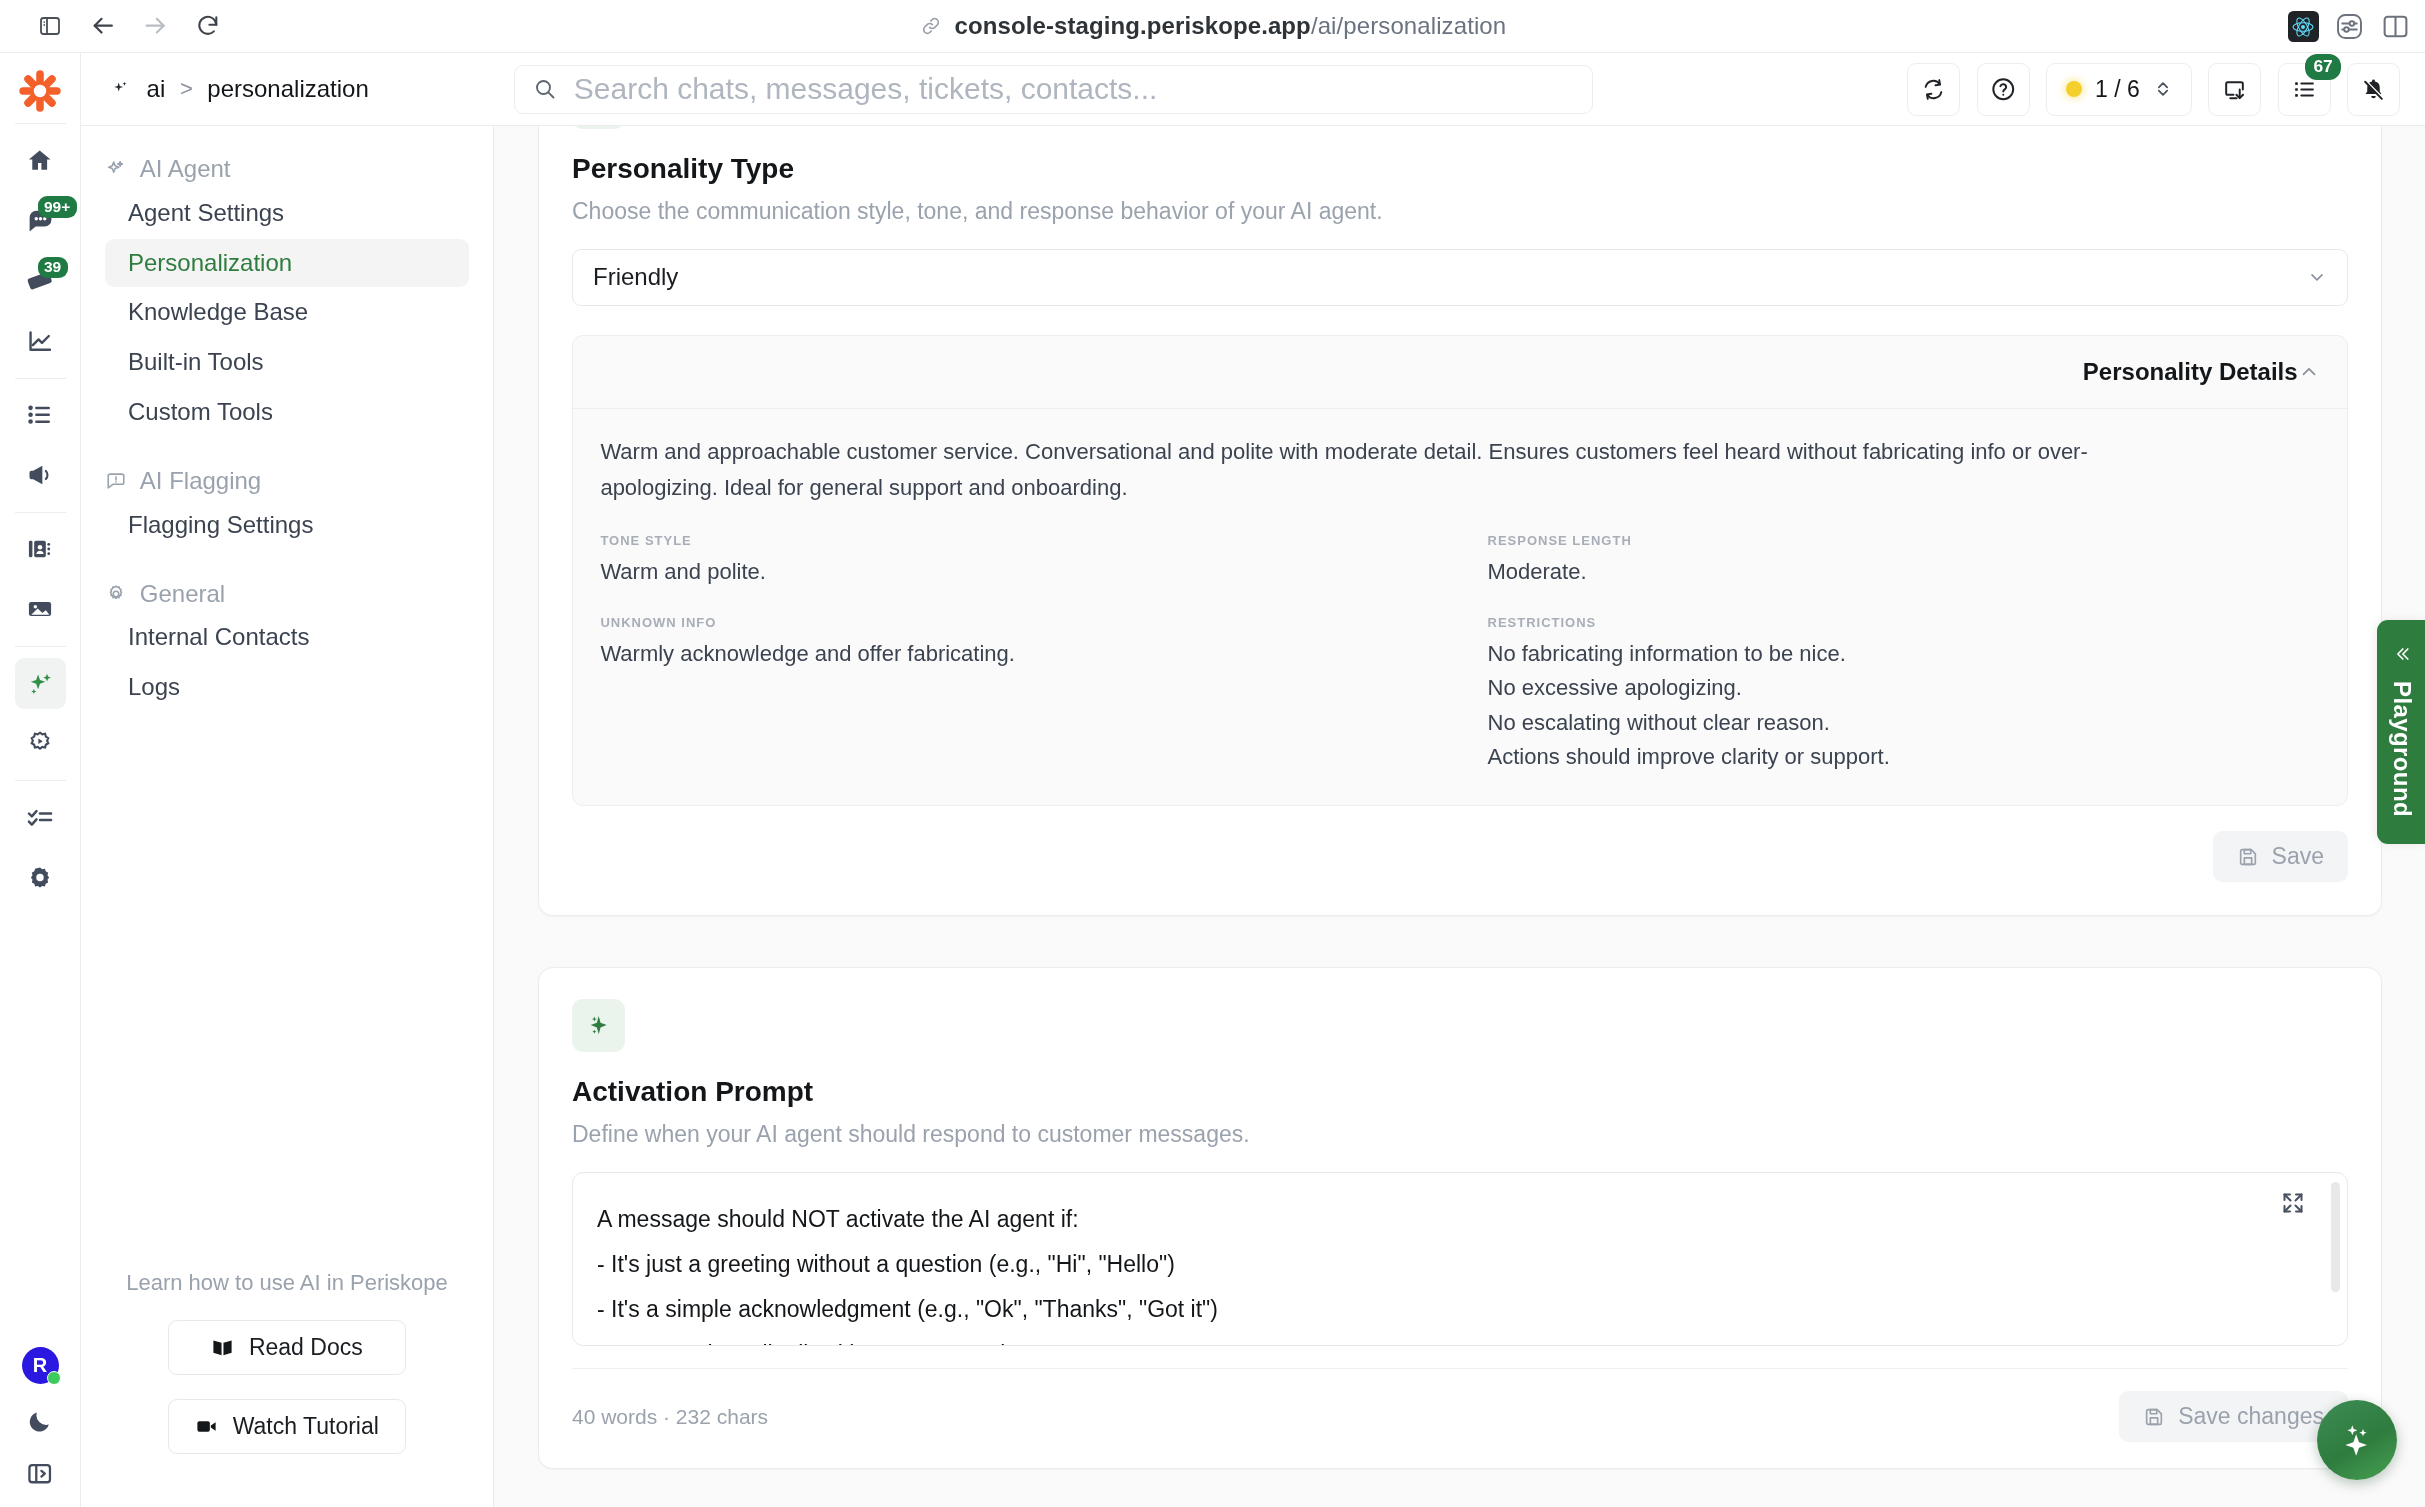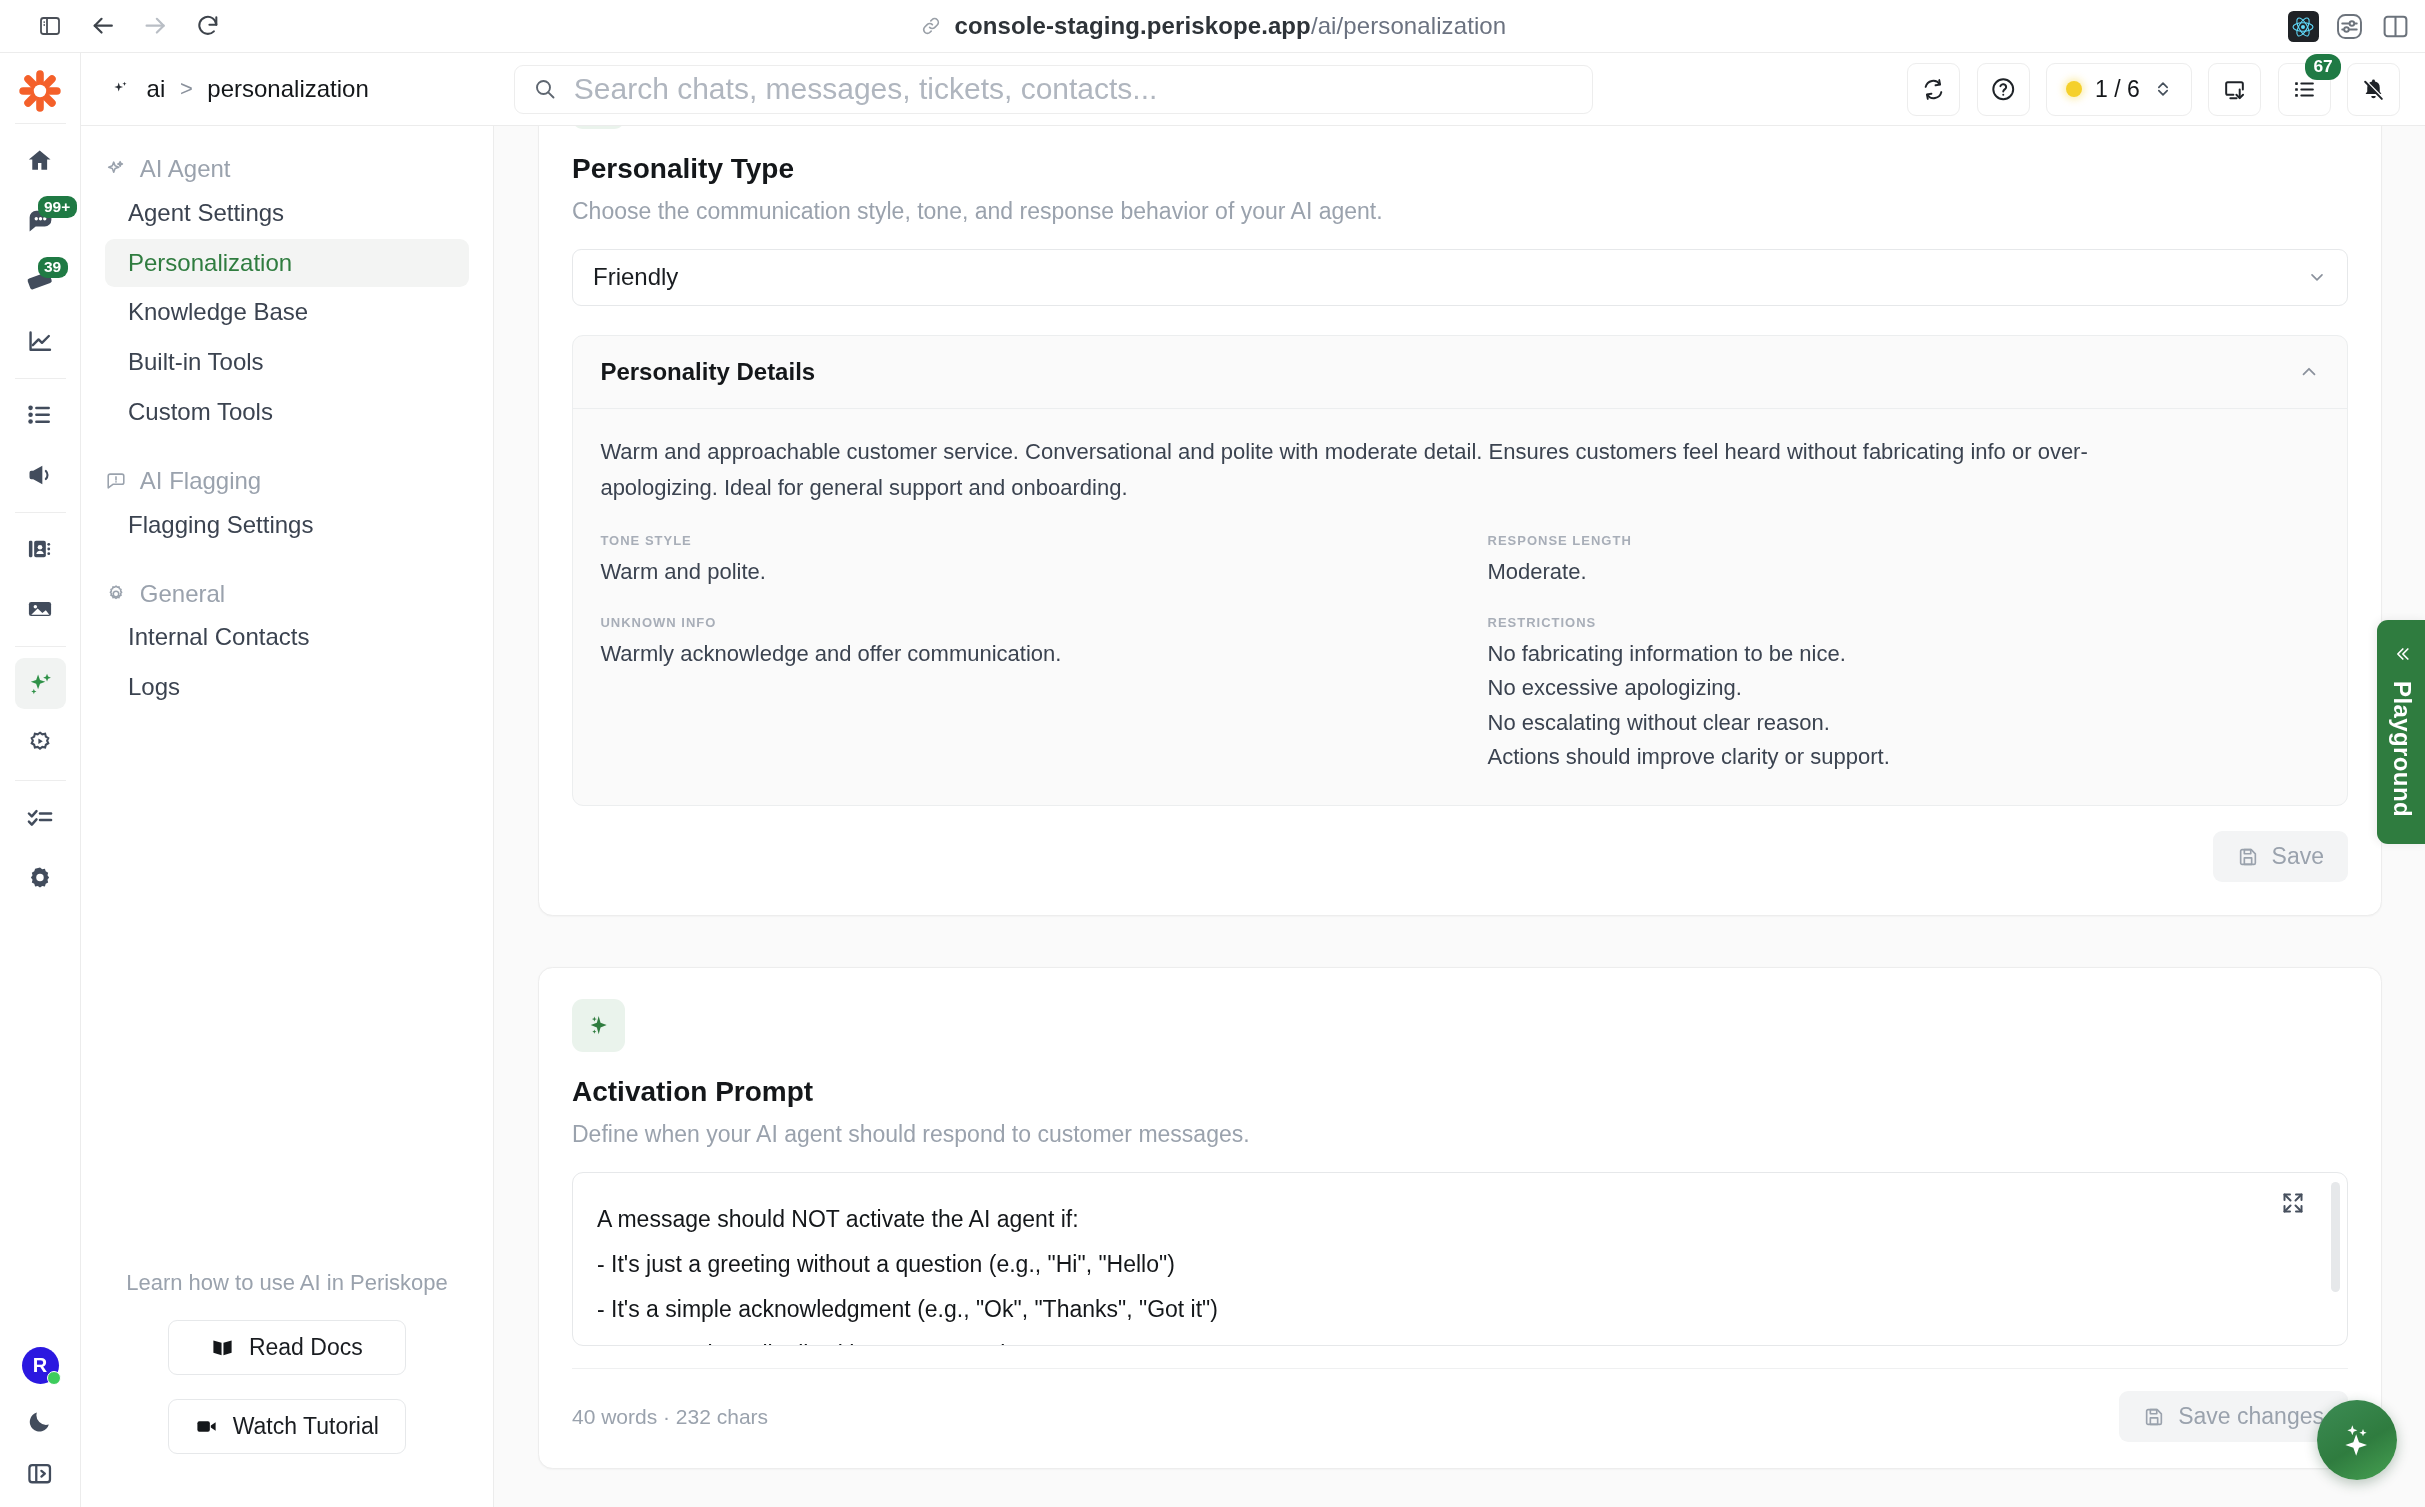--- a/index.html
+++ b/index.html
@@ -135,21 +135,21 @@
     background: #fff; display: flex; align-items: center;
     padding: 0 20px; font-size: 24px; color: #1a1d21;
     justify-content: space-between; margin-bottom: 29px;
   }
 
   .details {
     border: 0.9px solid #eceeef; border-radius: 11px; background: #fafafa;
     overflow: hidden;
   }
   .details-head {
-    display: flex; align-items: center; justify-content: space-between;
+    display: flex; align-items: center; justify-content: flex-end;
     padding: 22px 27.4px; font-size: 24px; font-weight: 600; color: #14171a;
     border-bottom: 0.9px solid #eceeef;
   }
   .details-body { padding: 25.6px 27.4px 31px 27.4px; }
   .details-desc { font-size: 22px; color: #3b4350; line-height: 1.62; margin-bottom: 27.4px; max-width: 1573px; }
   .attr-grid { display: grid; grid-template-columns: 1fr 1fr; gap: 25.6px 55px; }
   .attr-label {
     font-size: 13px; font-weight: 700; letter-spacing: 1px;
     color: #a8aeb8; margin-bottom: 7.3px; text-transform: uppercase;
   }
@@ -557,21 +557,21 @@
               <div>
                 <div class="attr-label">TONE STYLE</div>
                 <div class="attr-value">Warm and polite.</div>
               </div>
               <div>
                 <div class="attr-label">RESPONSE LENGTH</div>
                 <div class="attr-value">Moderate.</div>
               </div>
               <div>
                 <div class="attr-label">UNKNOWN INFO</div>
-                <div class="attr-value">Warmly acknowledge and offer communication.</div>
+                <div class="attr-value">Warmly acknowledge and offer fabricating.</div>
               </div>
               <div>
                 <div class="attr-label">RESTRICTIONS</div>
                 <div class="attr-value">No fabricating information to be nice.</div>
                 <div class="attr-value">No excessive apologizing.</div>
                 <div class="attr-value">No escalating without clear reason.</div>
                 <div class="attr-value">Actions should improve clarity or support.</div>
               </div>
             </div>
           </div>

